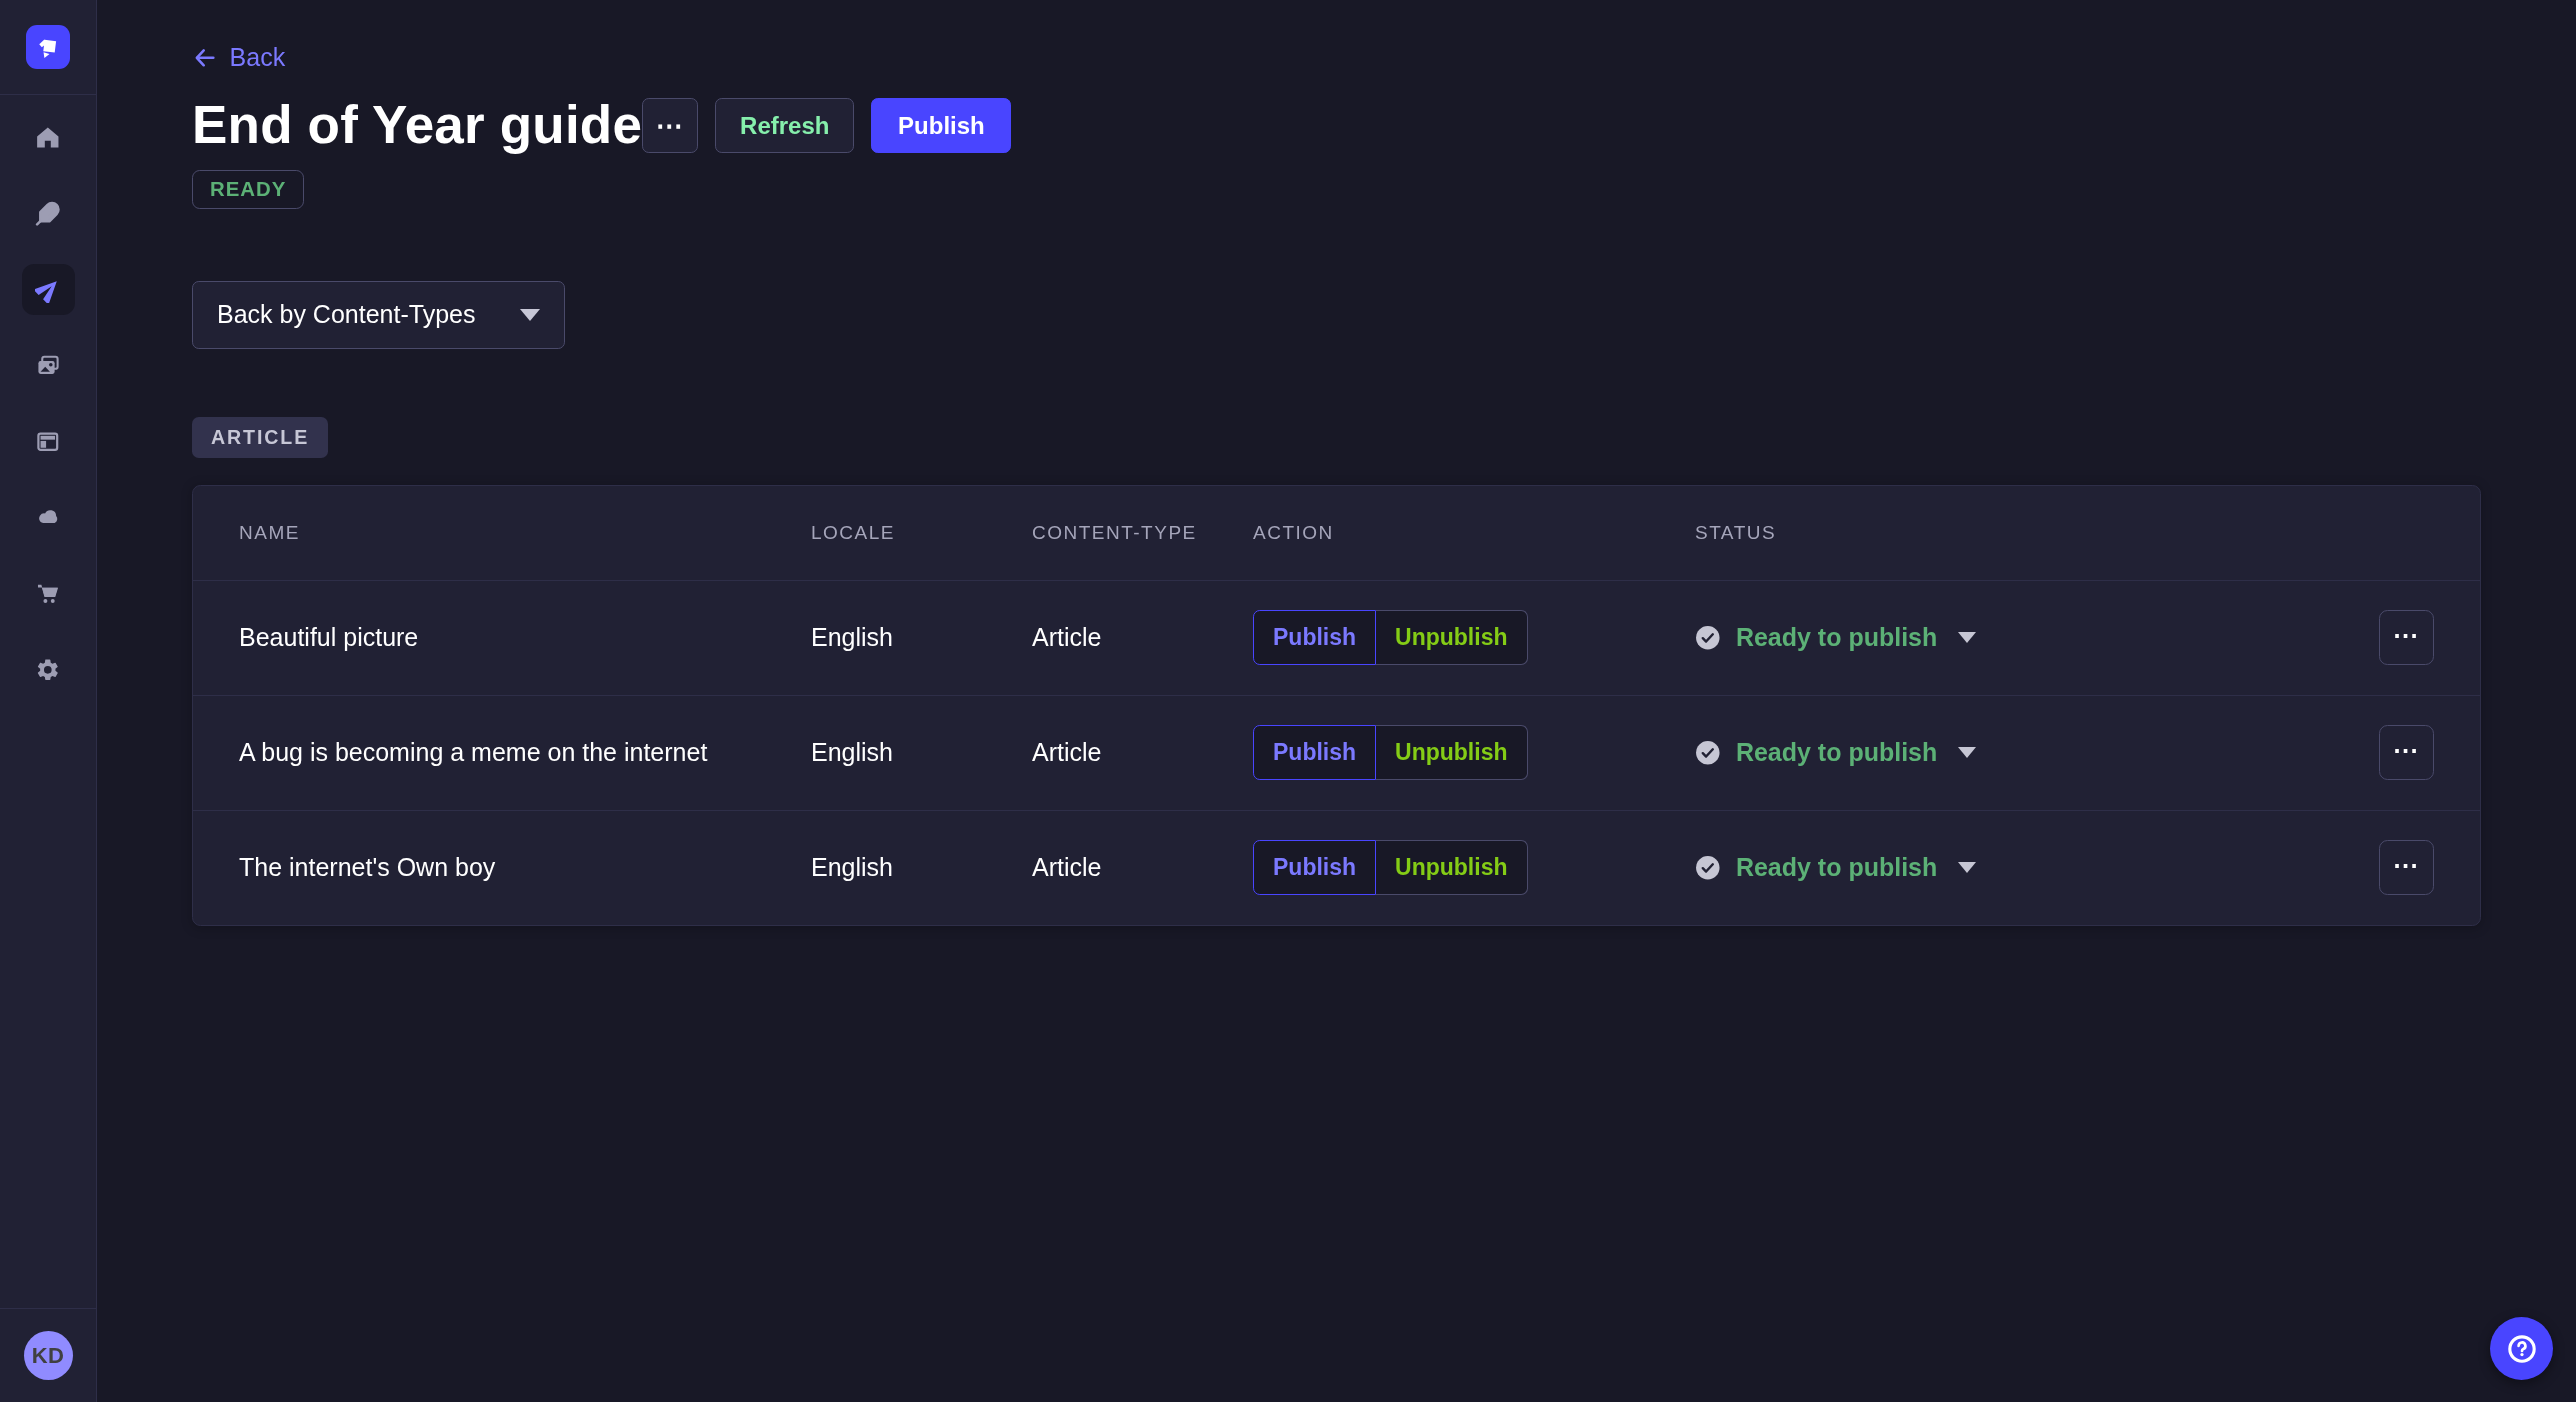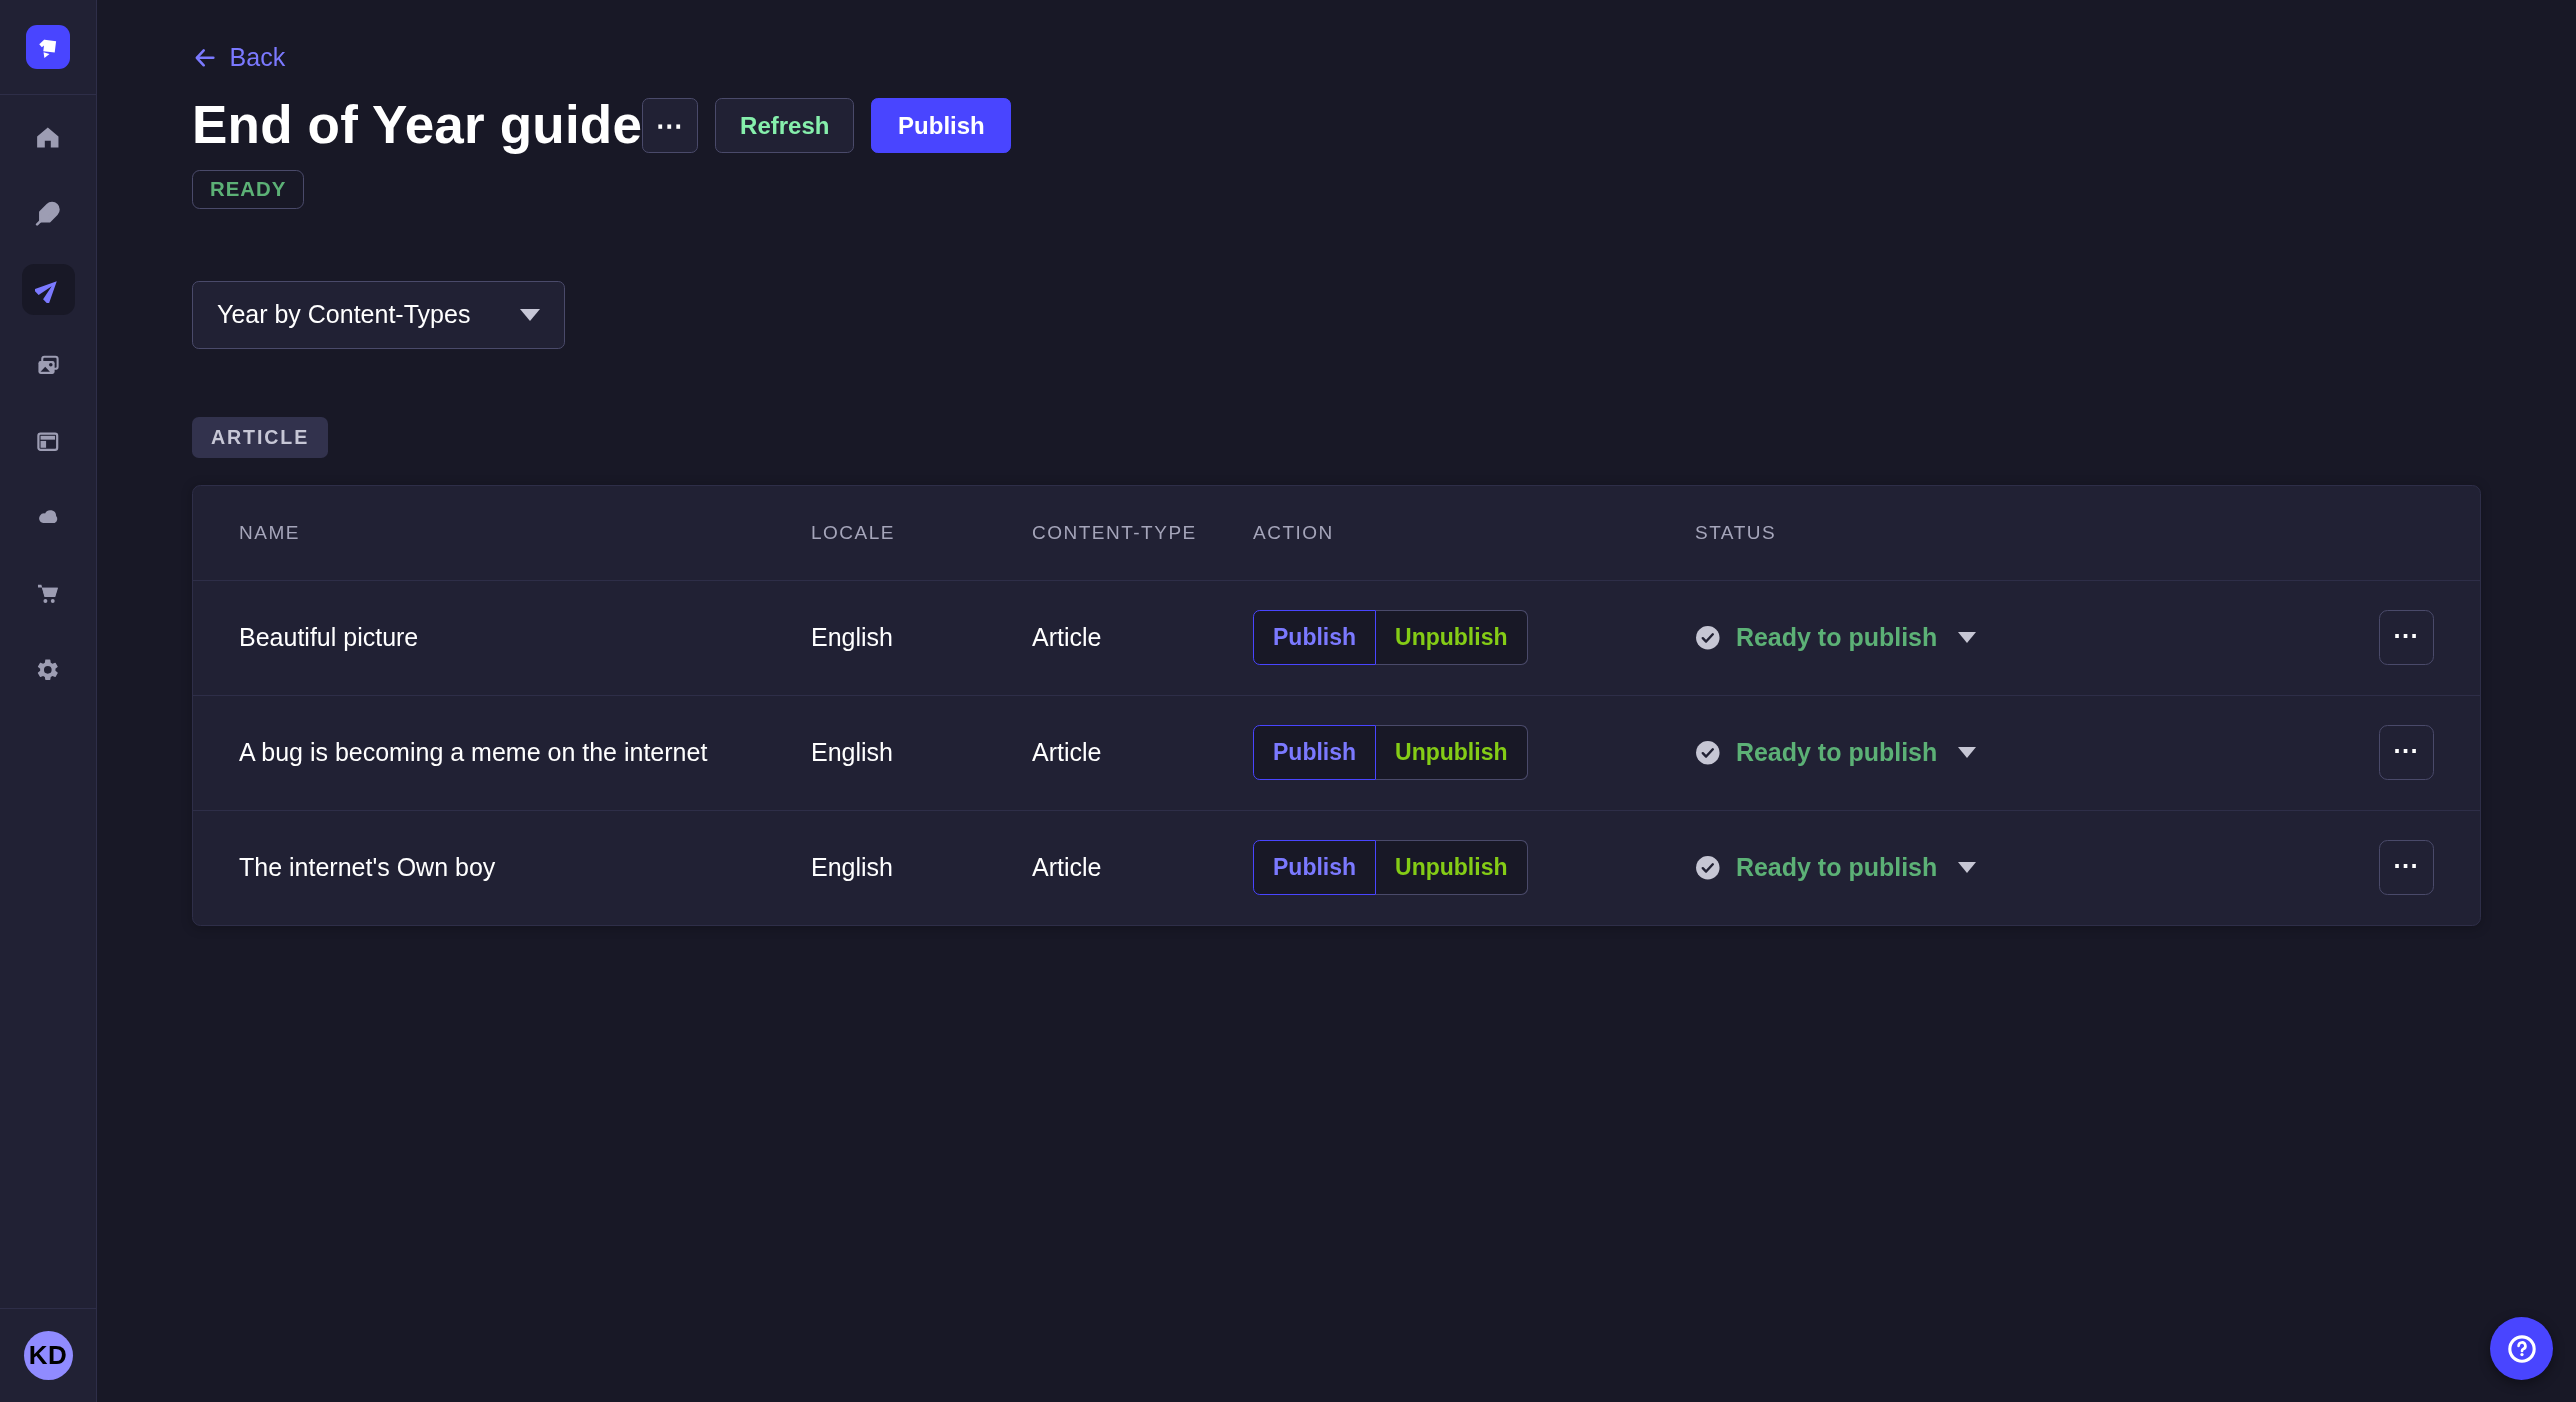--- a/index.html
+++ b/index.html
@@ -30,21 +30,21 @@
   }
   .nav-item.active { background:#181826; }
   .nav-item svg { display:block; }
   .sidebar-footer {
     margin-top:auto; width:100%; border-top:1.7px solid #2e2e48;
     display:flex; align-items:center; justify-content:center; padding:22px 0;
   }
   .avatar {
     width:49px; height:49px; border-radius:50%; background:#908bff;
     display:flex; align-items:center; justify-content:center;
-    color:#000000; font-size:26px; font-weight:bold; cursor:pointer; letter-spacing:0.4px;
+    color:#404040; font-size:22px; font-weight:bold; cursor:pointer; letter-spacing:0.4px;
   }
   
   .main { position:absolute; left:97px; top:0; width:2479px; height:1402px; padding:0 95px 0 95px; }
   .header-top { display:flex; justify-content:flex-start; align-items:flex-start; padding-top:43px; }
   .back-link { display:inline-flex; align-items:center; gap:12px; color:#7b79ff; font-size:25px; cursor:pointer; text-decoration:none; }
   .page-title { font-size:53px; font-weight:700; color:#ffffff; margin-top:20.4px; letter-spacing:0.2px; }
   .subtitle-row { display:flex; align-items:center; gap:15.3px; margin-top:15.3px; }
   .subtitle { font-size:25.6px; color:#a5a5ba; }
   .ready-badge {
     border:1.7px solid #4a4a6a; border-radius:7.7px; padding:6.8px 17px;
@@ -204,21 +204,21 @@
     </div>
 
     <div class="header-actions">
       <button class="btn btn-tertiary btn-square dots">⋯</button>
       <button class="btn btn-tertiary">Refresh</button>
       <button class="btn btn-primary">Publish</button>
     </div>
   </div>
 
   <div class="groupby">
-    <span>Year by Content-Types</span>
+    <span>Back by Content-Types</span>
     <span class="caret-down"></span>
   </div>
 
   <div class="group-badge">ARTICLE</div>
 
   
   <section class="table">
     <div class="trow thead">
       <div class="th">NAME</div>
       <div class="th">LOCALE</div>

